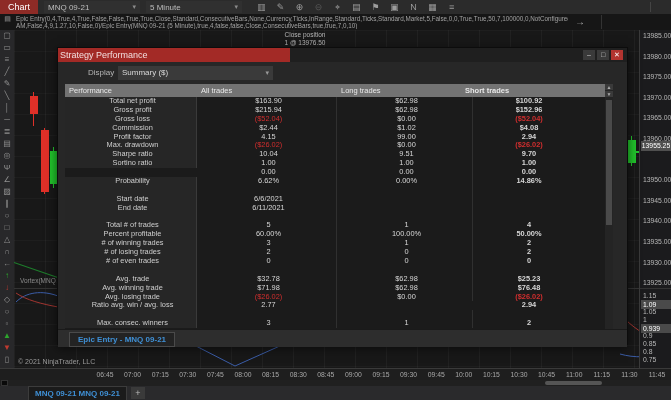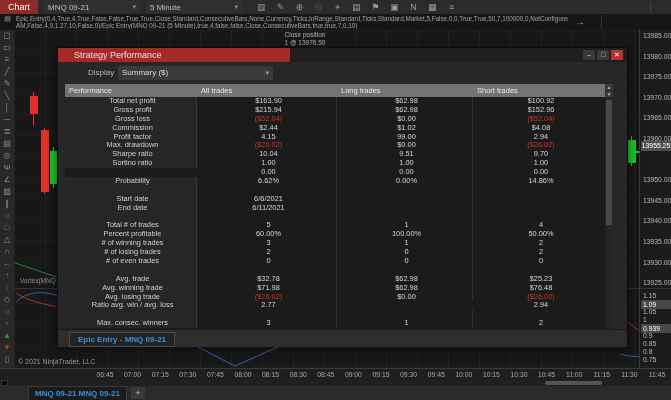--- a/index.html
+++ b/index.html
@@ -51,32 +51,32 @@
   #timeaxis .tlabel{position:absolute;top:2px;transform:translateX(-50%);font-size:6.8px;color:#a8a8a8;white-space:nowrap;}
   #scrollstrip{position:absolute;left:0;top:380px;width:671px;height:6px;background:#202020;}
   #hthumb{position:absolute;left:545px;top:1px;width:57px;height:4px;background:#555;border-radius:2px;}
   #corner-box{position:absolute;left:1px;top:0px;width:7px;height:6px;background:#0a0a0a;border:1px solid #333;box-sizing:border-box;}
   #tabbar{position:absolute;left:0;top:386px;width:671px;height:14px;background:#2a2a2c;display:flex;align-items:center;}
   #chart-bottom-tab{margin-left:28px;height:13px;line-height:13px;padding:0 6px;background:#1b1b1b;border:1px solid #3c3c3c;border-bottom:none;color:#3f8fd4;font-size:8px;font-weight:bold;}
   #add-tab{margin-left:4px;width:14px;height:12px;line-height:12px;text-align:center;background:#3a3a3a;color:#bbb;font-size:9px;}
   
   #dialog{position:absolute;left:57px;top:47px;width:571px;height:298px;background:#272727;border:1px solid #0c0c0c;box-shadow:0 3px 10px rgba(0,0,0,.6);box-sizing:border-box;z-index:5;}
   #dlg-title{position:absolute;left:0;top:0;width:100%;height:14px;background:#1f1f1f;}
-  #dlg-title .red{position:absolute;left:0;top:0;width:232px;height:14px;background:#a32a26;color:#f2dede;font-size:9px;line-height:14px;padding-left:16px;box-sizing:border-box;}
+  #dlg-title .red{position:absolute;left:0;top:0;width:232px;height:14px;background:#a32a26;color:#f2dede;font-size:9px;line-height:14px;padding-left:2px;box-sizing:border-box;}
   #dlg-controls{position:absolute;right:4px;top:2px;display:flex;gap:2px;}
   #dlg-controls span{width:12px;height:10px;line-height:9px;text-align:center;font-size:7px;background:#3a3a3a;color:#cfcfcf;}
   #dlg-controls .close{background:#b23430;color:#fff;}
   #dlg-display{position:absolute;left:0;top:14px;width:100%;height:22px;}
   #display-label{position:absolute;left:30px;top:6px;font-size:8px;color:#b5b5b5;}
   #display-dd{position:absolute;left:60px;top:4px;width:155px;height:14px;background:#3a3a3a;color:#d8d8d8;font-size:8px;line-height:14px;padding:0 4px;box-sizing:border-box;}
   #display-dd .chev{float:right;color:#9a9a9a;font-size:7px;}
   #perf-table{position:absolute;left:7px;top:36px;width:548px;height:245px;background:#1b1b1b;}
   #perf-head{position:absolute;left:0;top:0;width:540px;height:13px;background:#737373;}
   .hcell{position:absolute;top:0;height:13px;line-height:13px;font-size:7.5px;color:#e8e8e8;padding-left:4px;box-sizing:border-box;}
-  .c0{left:0;width:132px;} .c1{left:132px;width:140px;} .c2{left:272px;width:136px;} .c3{left:408px;width:132px;}
+  .c0{left:0;width:132px;} .c1{left:132px;width:140px;} .c2{left:272px;width:136px;} .c3{left:396px;width:132px;font-weight:bold;}
   #perf-rows{position:absolute;left:0;top:13px;width:540px;height:232px;overflow:hidden;}
   .prow{position:relative;height:8.9px;text-align:center;}
   .pcell{position:absolute;top:0;height:8.9px;line-height:8.9px;font-size:7.4px;color:#d6d6d6;padding-left:4px;box-sizing:border-box;white-space:nowrap;overflow:hidden;}
   .pcell.c0{background:#262626;border-right:1px solid #3a3a3a;color:#cfcfcf;}
   .pcell.c1,.pcell.c2{border-right:1px solid #303030;}
   .pcell.neg{color:#cf2e2e;}
   #vscroll{position:absolute;left:540px;top:0;width:8px;height:245px;background:#242424;}
   #vscroll .spin{position:absolute;left:0;width:8px;height:6px;line-height:6px;font-size:5px;color:#aaa;text-align:center;background:#3a3a3a;}
   #vscroll .up{top:0;} #vscroll .dn{top:7px;}
   #vthumb{position:absolute;left:1px;top:16px;width:6px;height:125px;background:#4a4a4a;}

